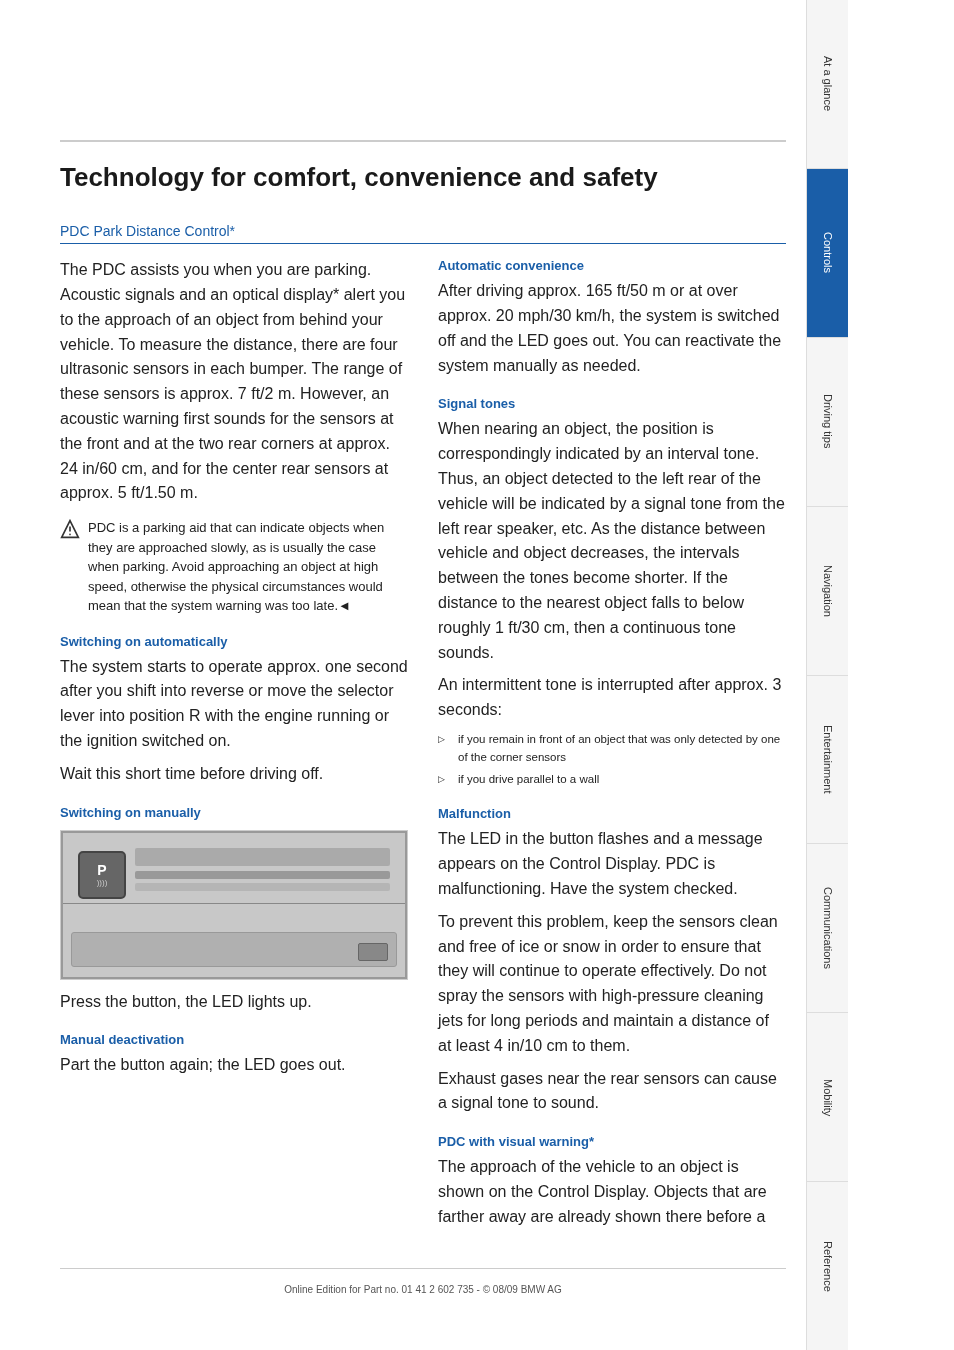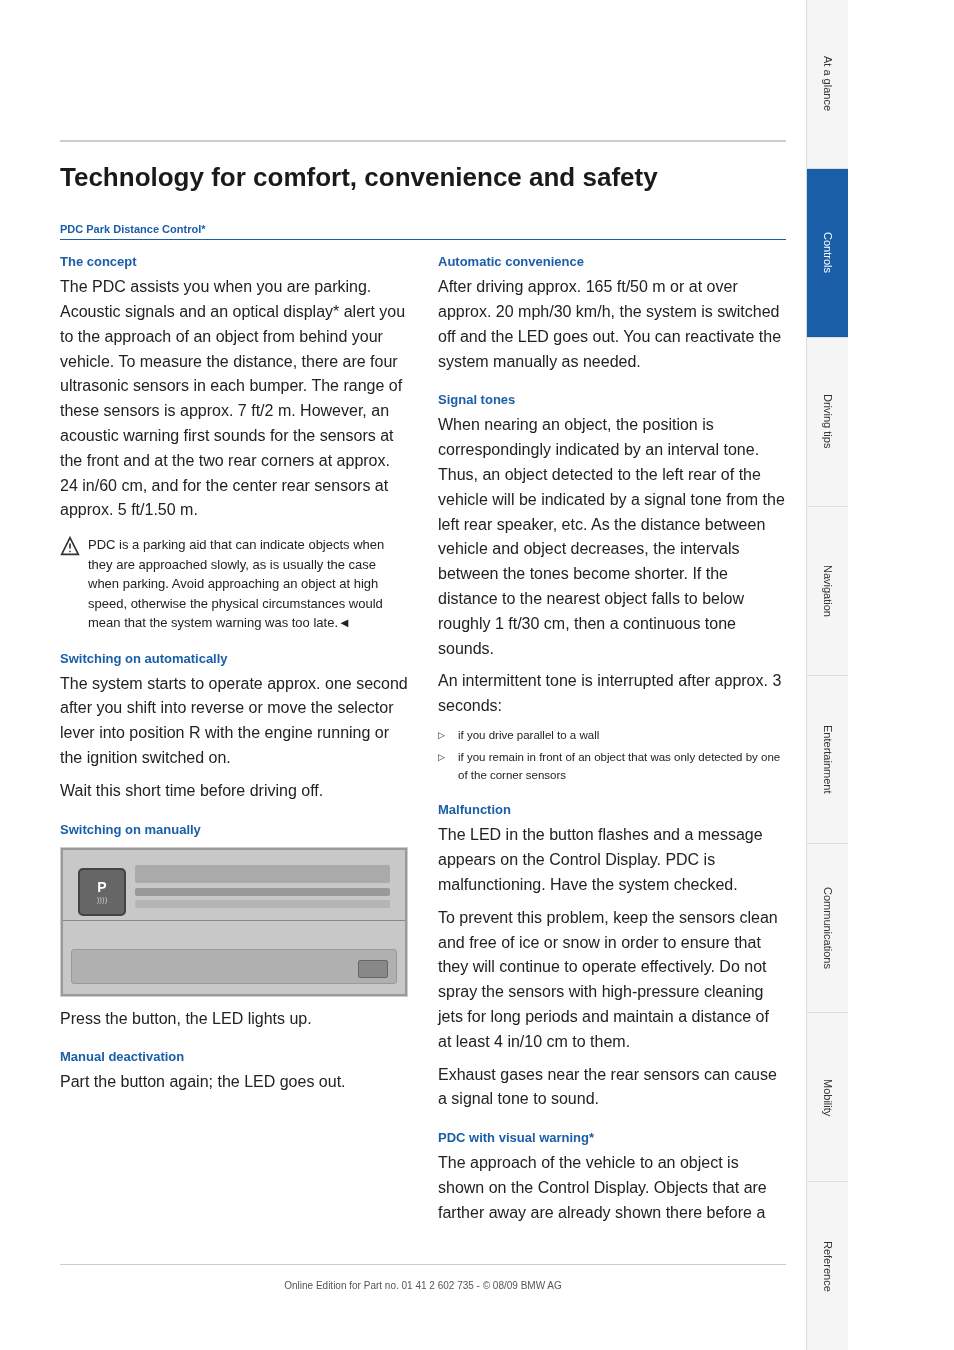--- a/index.html
+++ b/index.html
@@ -185,22 +185,22 @@
       display: block;
       margin-bottom: 4px;
     }
 
     .footer-text {
       font-size: 10px;
       color: #555;
     }
 
     .pdc-title {
-      font-size: 11px;
-      font-weight: bold;
+      font-size: 14px;
+      font-weight: normal;
       color: #1a5ea8;
       margin-bottom: 14px;
       border-bottom: 1px solid #1a5ea8;
       padding-bottom: 4px;
     }
 
     .top-spacer {
       height: 60px;
     }
   </style>
@@ -213,21 +213,20 @@
     <div class="top-spacer"></div>
 
     <h1 class="page-title">Technology for comfort, convenience and safety</h1>
 
     <div class="pdc-title">PDC Park Distance Control*</div>
 
     <div class="two-col">
 
       <div class="col-left">
 
-        <div class="section-title">The concept</div>
         <p class="body-text">The PDC assists you when you are parking. Acoustic signals and an optical display* alert you to the approach of an object from behind your vehicle. To measure the distance, there are four ultrasonic sensors in each bumper. The range of these sensors is approx. 7 ft/2 m. However, an acoustic warning first sounds for the sensors at the front and at the two rear corners at approx. 24 in/60 cm, and for the center rear sensors at approx. 5 ft/1.50 m.</p>
 
         <div class="warning-box">
           <svg class="warning-icon" viewBox="0 0 24 24" fill="none" xmlns="http://www.w3.org/2000/svg">
             <polygon points="12,2 2,22 22,22" stroke="#333" stroke-width="2" fill="none"></polygon>
             <line x1="12" y1="9" x2="12" y2="15" stroke="#333" stroke-width="2"></line>
             <circle cx="12" cy="18.5" r="1" fill="#333"></circle>
           </svg>
           <p class="warning-text">PDC is a parking aid that can indicate objects when they are approached slowly, as is usually the case when parking. Avoid approaching an object at high speed, otherwise the physical circumstances would mean that the system warning was too late.◄</p>
         </div>
@@ -268,22 +267,22 @@
       <div class="col-right">
 
         <div class="section-title">Automatic convenience</div>
         <p class="body-text">After driving approx. 165 ft/50 m or at over approx. 20 mph/30 km/h, the system is switched off and the LED goes out. You can reactivate the system manually as needed.</p>
 
         <div class="section-title">Signal tones</div>
         <p class="body-text">When nearing an object, the position is correspondingly indicated by an interval tone. Thus, an object detected to the left rear of the vehicle will be indicated by a signal tone from the left rear speaker, etc. As the distance between vehicle and object decreases, the intervals between the tones become shorter. If the distance to the nearest object falls to below roughly 1 ft/30 cm, then a continuous tone sounds.</p>
         <p class="body-text">An intermittent tone is interrupted after approx. 3 seconds:</p>
 
         <ul class="bullet-list">
+          <li>if you remain in front of an object that was only detected by one of the corner sensors</li>
           <li>if you drive parallel to a wall</li>
-          <li>if you remain in front of an object that was only detected by one of the corner sensors</li>
         </ul>
 
         <div class="section-title">Malfunction</div>
         <p class="body-text">The LED in the button flashes and a message appears on the Control Display. PDC is malfunctioning. Have the system checked.</p>
         <p class="body-text">To prevent this problem, keep the sensors clean and free of ice or snow in order to ensure that they will continue to operate effectively. Do not spray the sensors with high-pressure cleaning jets for long periods and maintain a distance of at least 4 in/10 cm to them.</p>
         <p class="body-text">Exhaust gases near the rear sensors can cause a signal tone to sound.</p>
 
         <div class="section-title">PDC with visual warning*</div>
         <p class="body-text">The approach of the vehicle to an object is shown on the Control Display. Objects that are farther away are already shown there before a</p>
 

